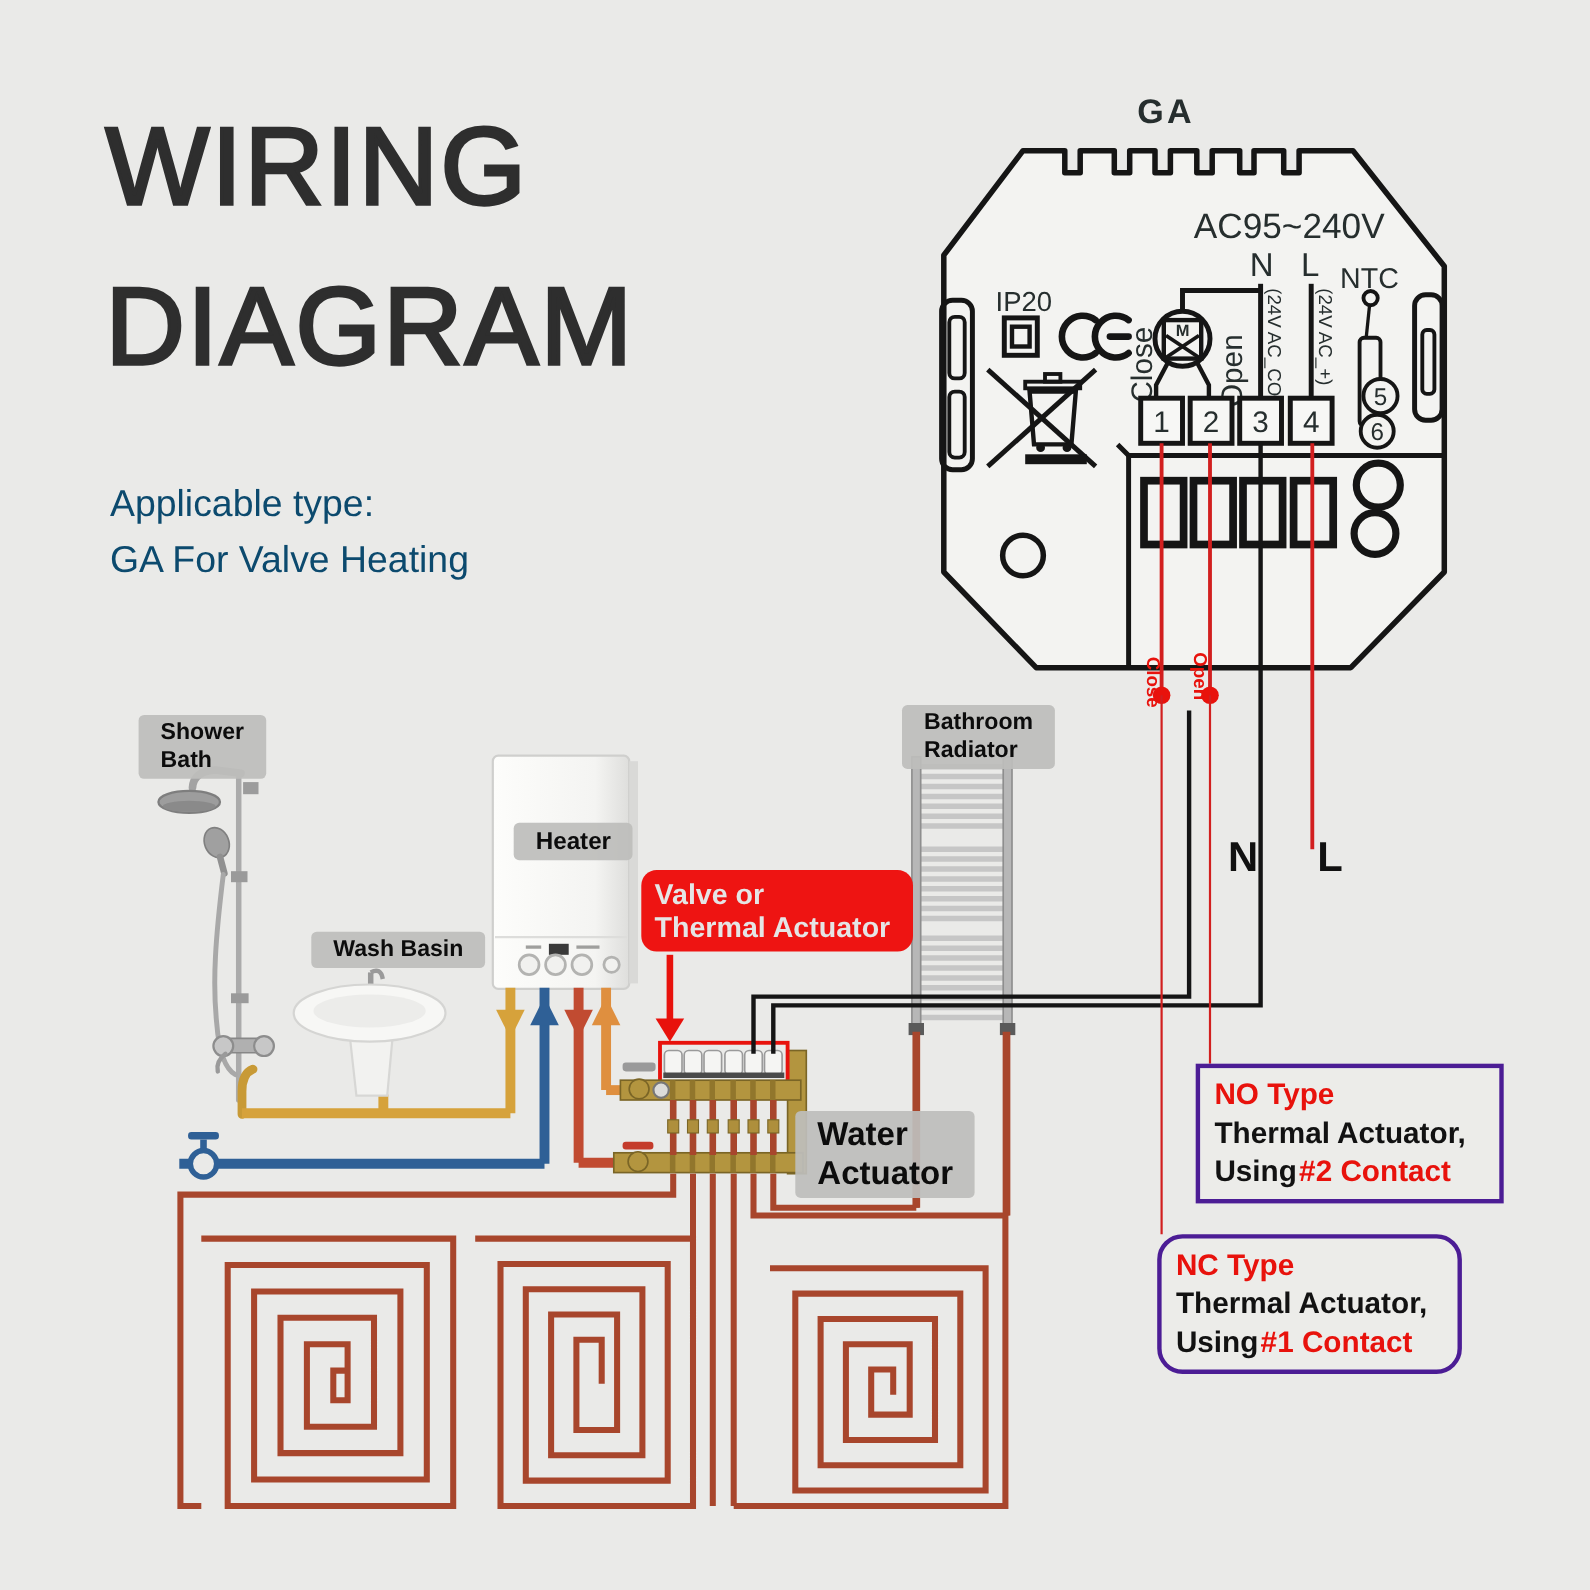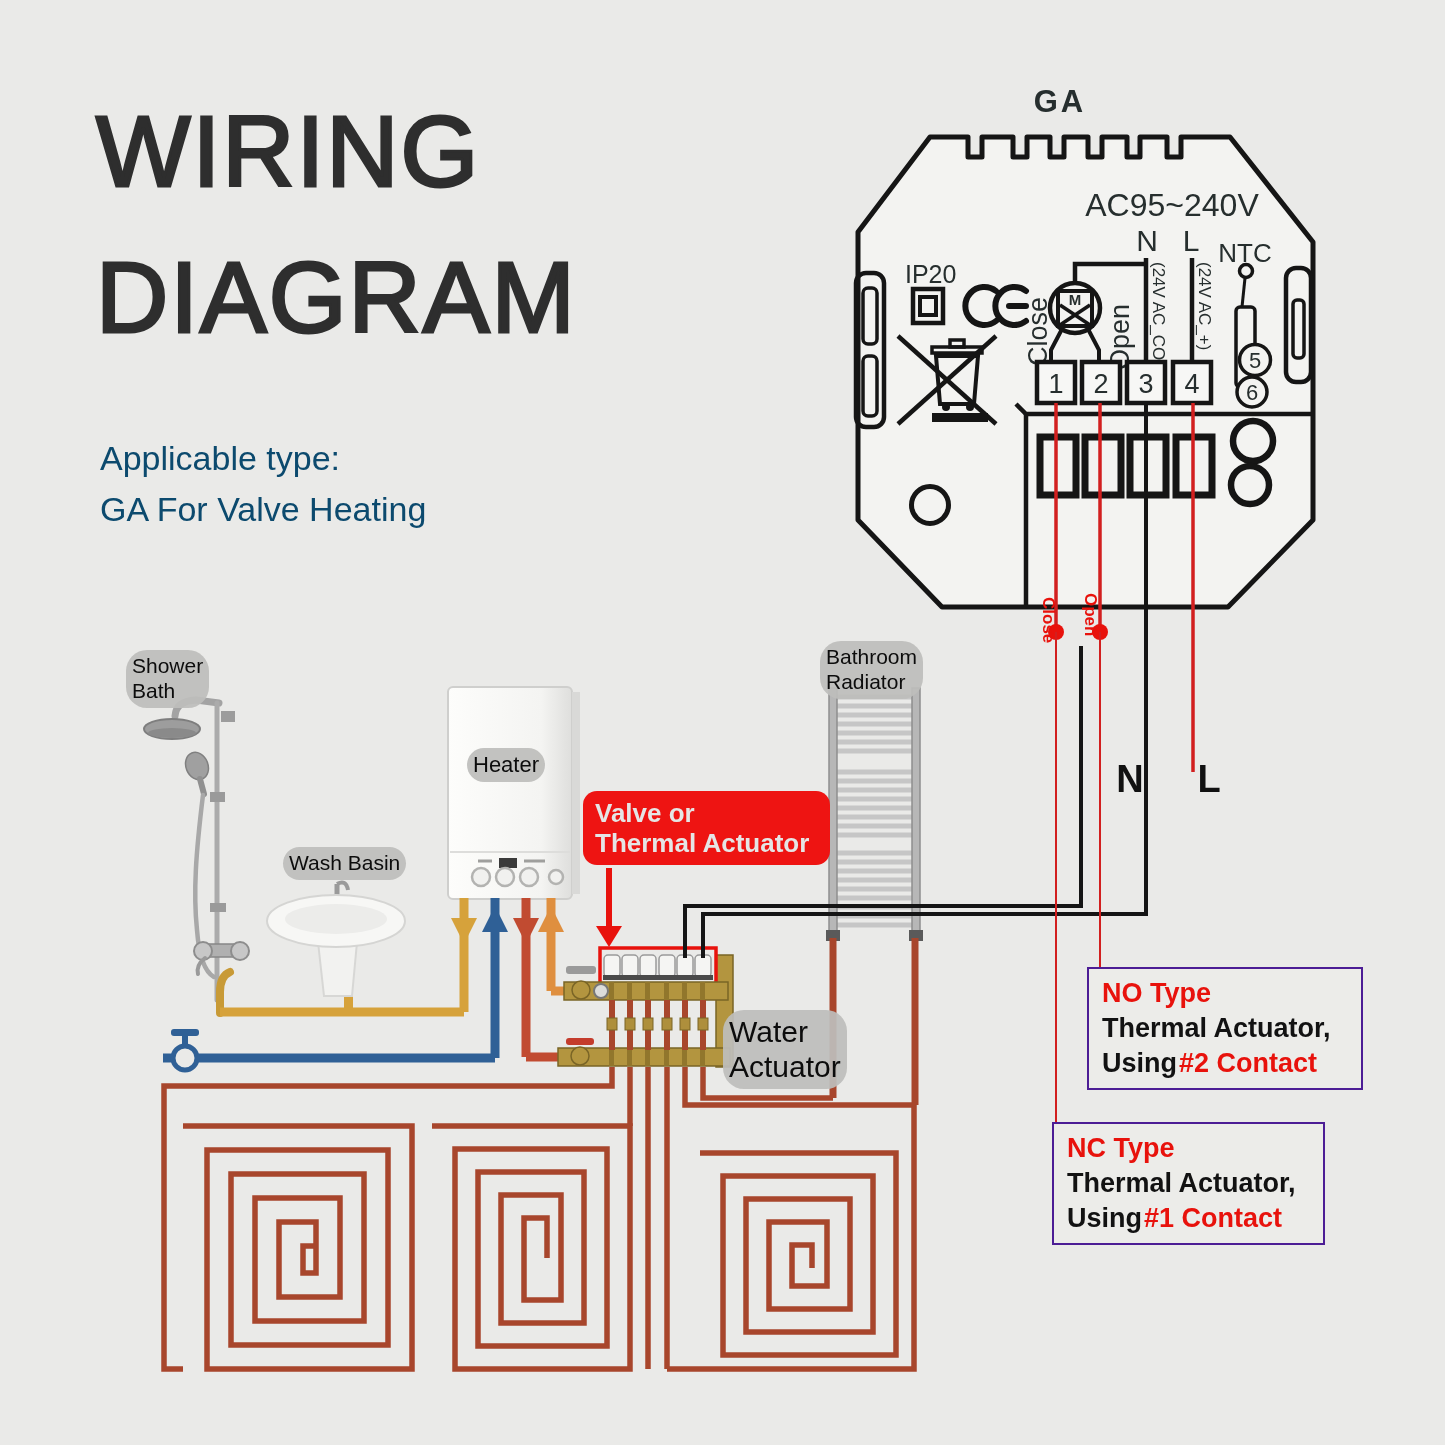--- a/index.html
+++ b/index.html
@@ -5,34 +5,34 @@
   html,body{margin:0;padding:0;background:#eaeae8;}
   #stage{position:relative;width:1445px;height:1445px;background:#eaeae8;overflow:hidden;
          font-family:"Liberation Sans",sans-serif;}
   svg{position:absolute;left:0;top:0;}
   .svgtxt{font-family:"Liberation Sans",sans-serif;fill:#262e2e;}
   .title{position:absolute;left:96px;top:78px;font-weight:400;font-size:100px;line-height:1.46;
          letter-spacing:2px;color:#2e2e2e;-webkit-text-stroke:3px #2e2e2e;}
   .title span{display:block;}
   .subtitle{position:absolute;left:100px;top:433px;font-size:34px;line-height:1.5;color:#0c4a6e;}
   .subtitle span{display:block;}
-  .chip{position:absolute;background:rgba(189,189,187,.93);border-radius:21px;color:#0c0c0c;
-        font-weight:400;font-size:21px;line-height:1.18;padding:4px 6px;white-space:nowrap;}
+  .chip{position:absolute;background:rgba(189,189,187,.93);border-radius:5px;color:#0c0c0c;
+        font-weight:700;font-size:21px;line-height:1.18;padding:4px 20px;white-space:nowrap;}
   .chip span{display:block;}
   .valve-label{position:absolute;left:583px;top:791px;width:223px;background:#ee1412;color:#e5e5e5;
         border-radius:14px;font-weight:700;font-size:26px;line-height:1.16;padding:7px 12px;white-space:nowrap;}
   .valve-label span{display:block;}
-  .note{position:absolute;border:2px solid #4c1d95;padding:7px 13px;font-weight:700;font-size:27px;
+  .note{position:absolute;border:4px solid #4c1d95;padding:7px 13px;font-weight:700;font-size:27px;
         line-height:1.3;color:#121212;background:rgba(236,236,234,.55);white-space:nowrap;}
   .note .red{color:#e8120c;}
   .note .using{margin-right:2px;}
   .note span{display:inline-block;}
   .note b{display:block;font-weight:700;}
   #note-no{left:1087px;top:967px;width:246px;}
-  #note-nc{left:1052px;top:1122px;width:243px;}
+  #note-nc{left:1052px;top:1122px;width:243px;border-radius:23px;}
 </style>
 </head>
 <body>
 
 <div id="stage">
 
 <svg width="1445" height="1445" viewBox="0 0 1445 1445">
   <defs>
     <linearGradient id="heaterGrad" x1="0" y1="0" x2="1" y2="0">
       <stop offset="0" stop-color="#fdfdfb"></stop>

